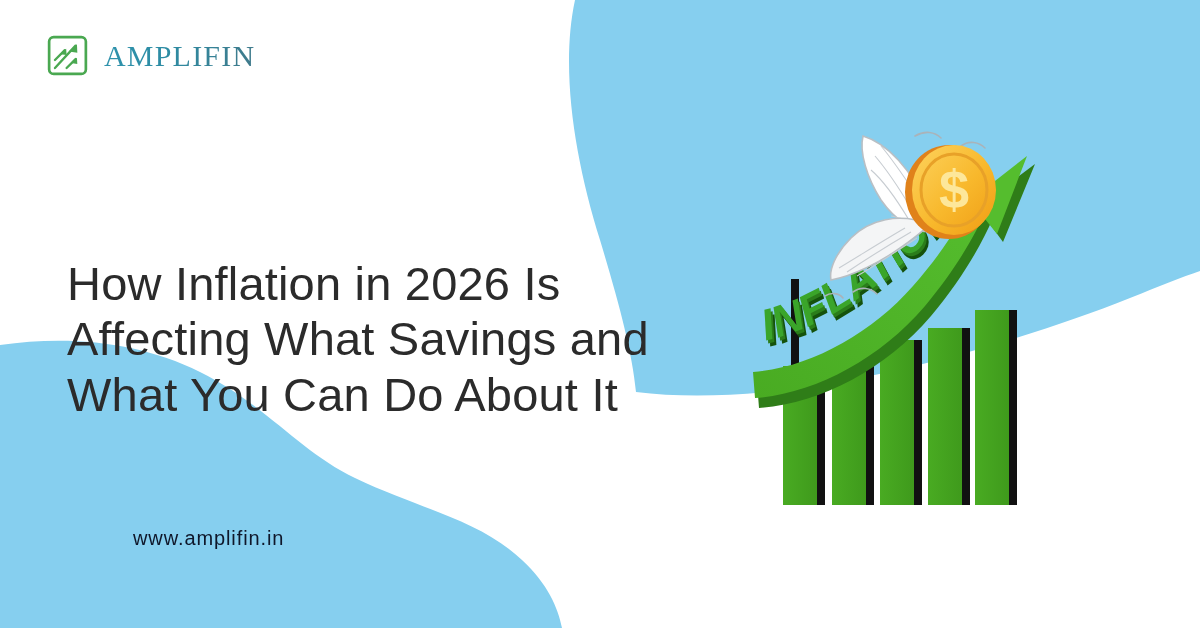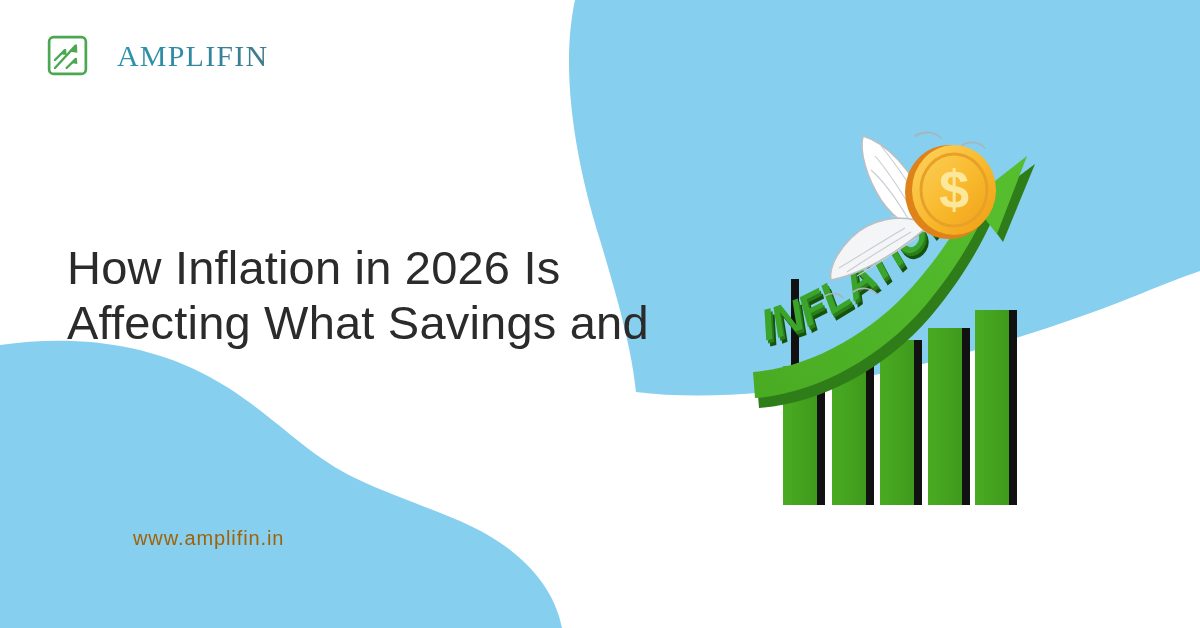--- a/index.html
+++ b/index.html
@@ -20,57 +20,57 @@
   #bg-blobs {
     position:absolute; left:0; top:0;
     width:1200px; height:628px;
     z-index:0;
     pointer-events:none;
   }
   
   #logo {
     position:absolute;
     left:46px; top:34px;
-    display:flex; align-items:center; gap:28px;
+    display:flex; align-items:center; gap:15px;
     z-index:5;
   }
   #logo-mark { width:43px; height:43px; display:block; }
   #logo-word {
     font-family:"Liberation Serif", serif;
     font-size:30px;
     letter-spacing:1.2px;
     font-weight:400;
     background:linear-gradient(100deg,#2f93ad 0%,#2d8ca4 40%,#40798a 100%);
     -webkit-background-clip:text;
     background-clip:text;
     color:transparent;
     -webkit-text-fill-color:transparent;
     white-space:nowrap;
   }
   
   #headline {
     position:absolute;
-    left:67px; top:240px;
+    left:67px; top:256px;
     width:640px;
     z-index:5;
     font-size:47px;
     line-height:1.18;
     font-weight:400;
     color:#2b2b2b;
     letter-spacing:0.2px;
   }
   #headline .hl-line { display:block; white-space:nowrap; }
   
   #site-url {
     position:absolute;
     left:133px; top:527px;
     z-index:5;
     font-size:20px;
     letter-spacing:0.9px;
-    color:#a16207;
+    color:#0f172a;
     font-weight:400;
   }
   
   #illustration {
     position:absolute;
     left:735px; top:120px;
     width:320px; height:400px;
     z-index:4;
   }
   #illustration svg { display:block; width:100%; height:100%; overflow:visible; }
@@ -109,20 +109,21 @@
       <polygon points="34.5,11.5 35,21 25.5,19.5" fill="#4aa851"></polygon>
       <polygon points="22.5,16.5 23,23.5 16,22.5" fill="#4aa851"></polygon>
       <polygon points="34.5,26.5 35,33.5 28,32.5" fill="#4aa851"></polygon>
     </svg>
     <span id="logo-word">AMPLIFIN</span>
   </div>
 
   <h1 id="headline">
     <span class="hl-line">How Inflation in 2026 Is</span>
     <span class="hl-line">Affecting What Savings and</span>
+    <span class="hl-line">What You Can Do About It</span>
   </h1>
 
   <div id="site-url">www.amplifin.in</div>
 
   <div id="illustration">
     <svg viewBox="0 0 320 400" preserveAspectRatio="xMidYMid meet">
       <defs>
         <linearGradient id="coinFace" x1="0" y1="0" x2="1" y2="1">
           <stop offset="0%" stop-color="#fdd35e"></stop>
           <stop offset="55%" stop-color="#f8b82c"></stop>

